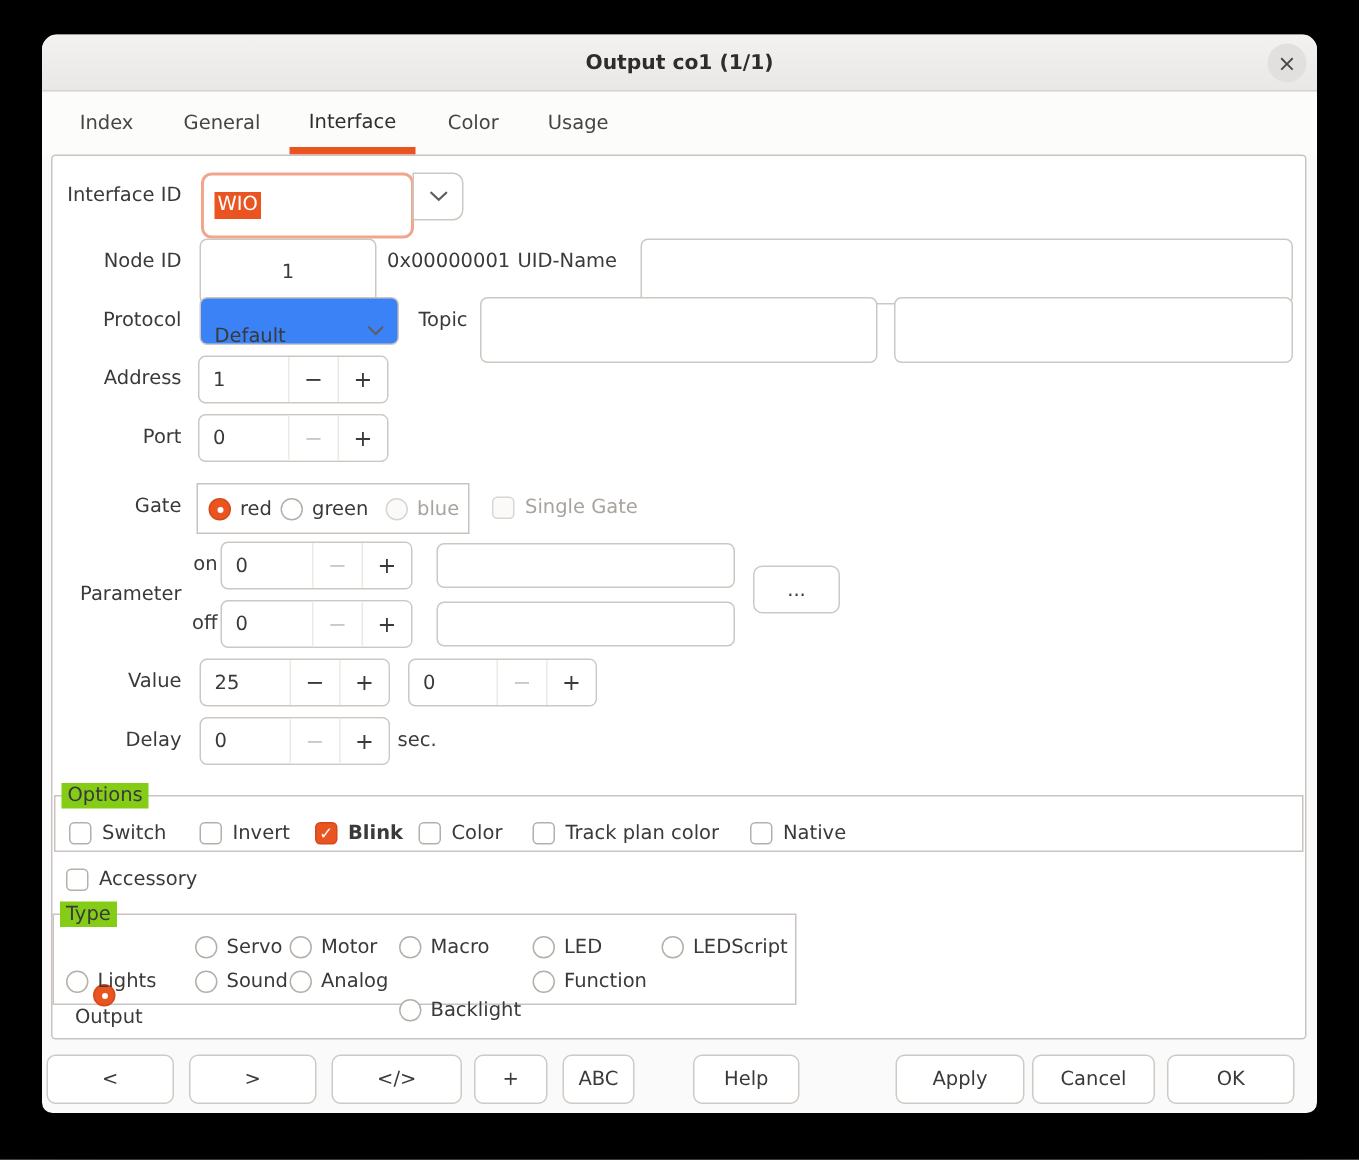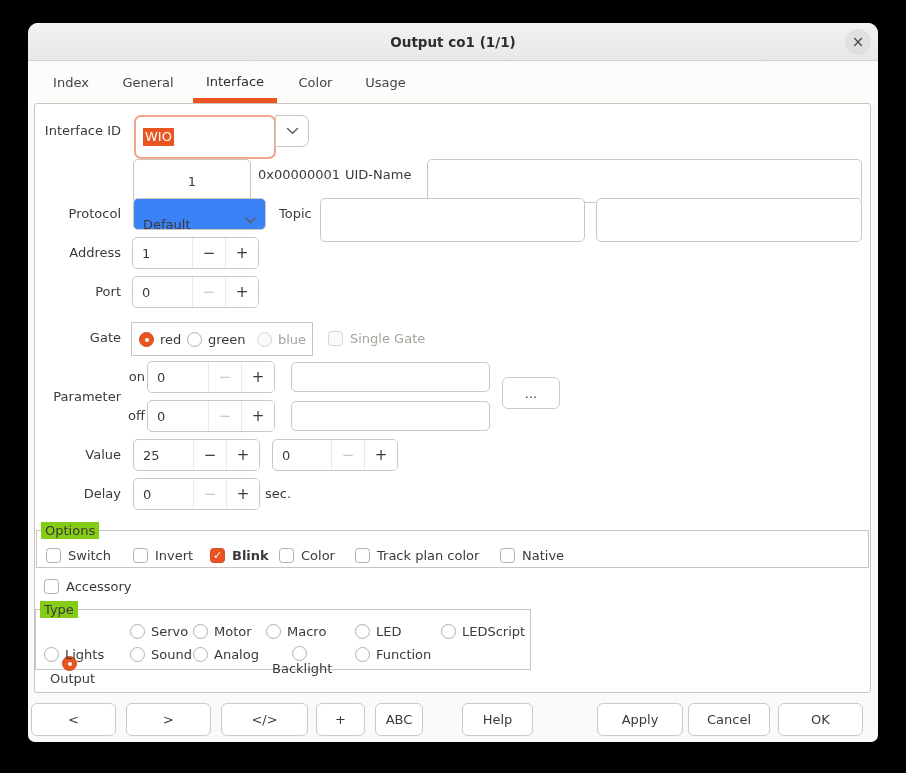--- a/index.html
+++ b/index.html
@@ -96,20 +96,21 @@
   <span class="flabel" style="top:92px;">Interface ID</span>
   <div class="entry focus" style="left:106px;top:92px;width:142px;">
     <span class="sel">WIO</span>
   </div>
   <div class="combo-btn" style="left:247px;top:92px;">
     <svg width="13" height="8" viewBox="0 0 13 8">
         <path d="M1.5 1.5 L6.5 6.2 L11.5 1.5" stroke="#5e5e5e" stroke-width="1.5" fill="none" stroke-linecap="round"></path>
       </svg>
   </div>
 
+  <span class="flabel" style="top:136px;">Node ID</span>
   <div class="entry" style="left:105px;top:136px;width:118px;justify-content:center;">
     <span>1</span>
   </div>
   <span class="statictext" style="left:230px;top:136px;">0x00000001</span>
   <span class="statictext" style="left:317px;top:136px;">UID-Name</span>
   <input class="entry" style="left: 399px; top: 136px; width: 435px;" value="">
 
   <span class="flabel" style="top:175px;">Protocol</span>
   <div class="select" style="left:105px;top:175px;width:133px;">
     <span>Default</span>
@@ -258,21 +259,21 @@
     <span class="lbl">Lights</span>
   </label>
   <label class="radio" style="left:102px;top:623px;">
     <span class="rdot"></span>
     <span class="lbl">Sound</span>
   </label>
   <label class="radio" style="left:165px;top:623px;">
     <span class="rdot"></span>
     <span class="lbl">Analog</span>
   </label>
-  <label class="radio" style="left:238px;top:623px;flex-direction:column;">
+  <label class="radio" style="left:238px;top:642px;">
     <span class="rdot"></span>
     <span class="lbl">Backlight</span>
   </label>
   <label class="radio" style="left:327px;top:623px;">
     <span class="rdot"></span>
     <span class="lbl">Function</span>
   </label>
 
   <button class="btn" style="left:3px;top:680px;width:85px;">&lt;</button>
   <button class="btn" style="left:98px;top:680px;width:85px;">&gt;</button>

